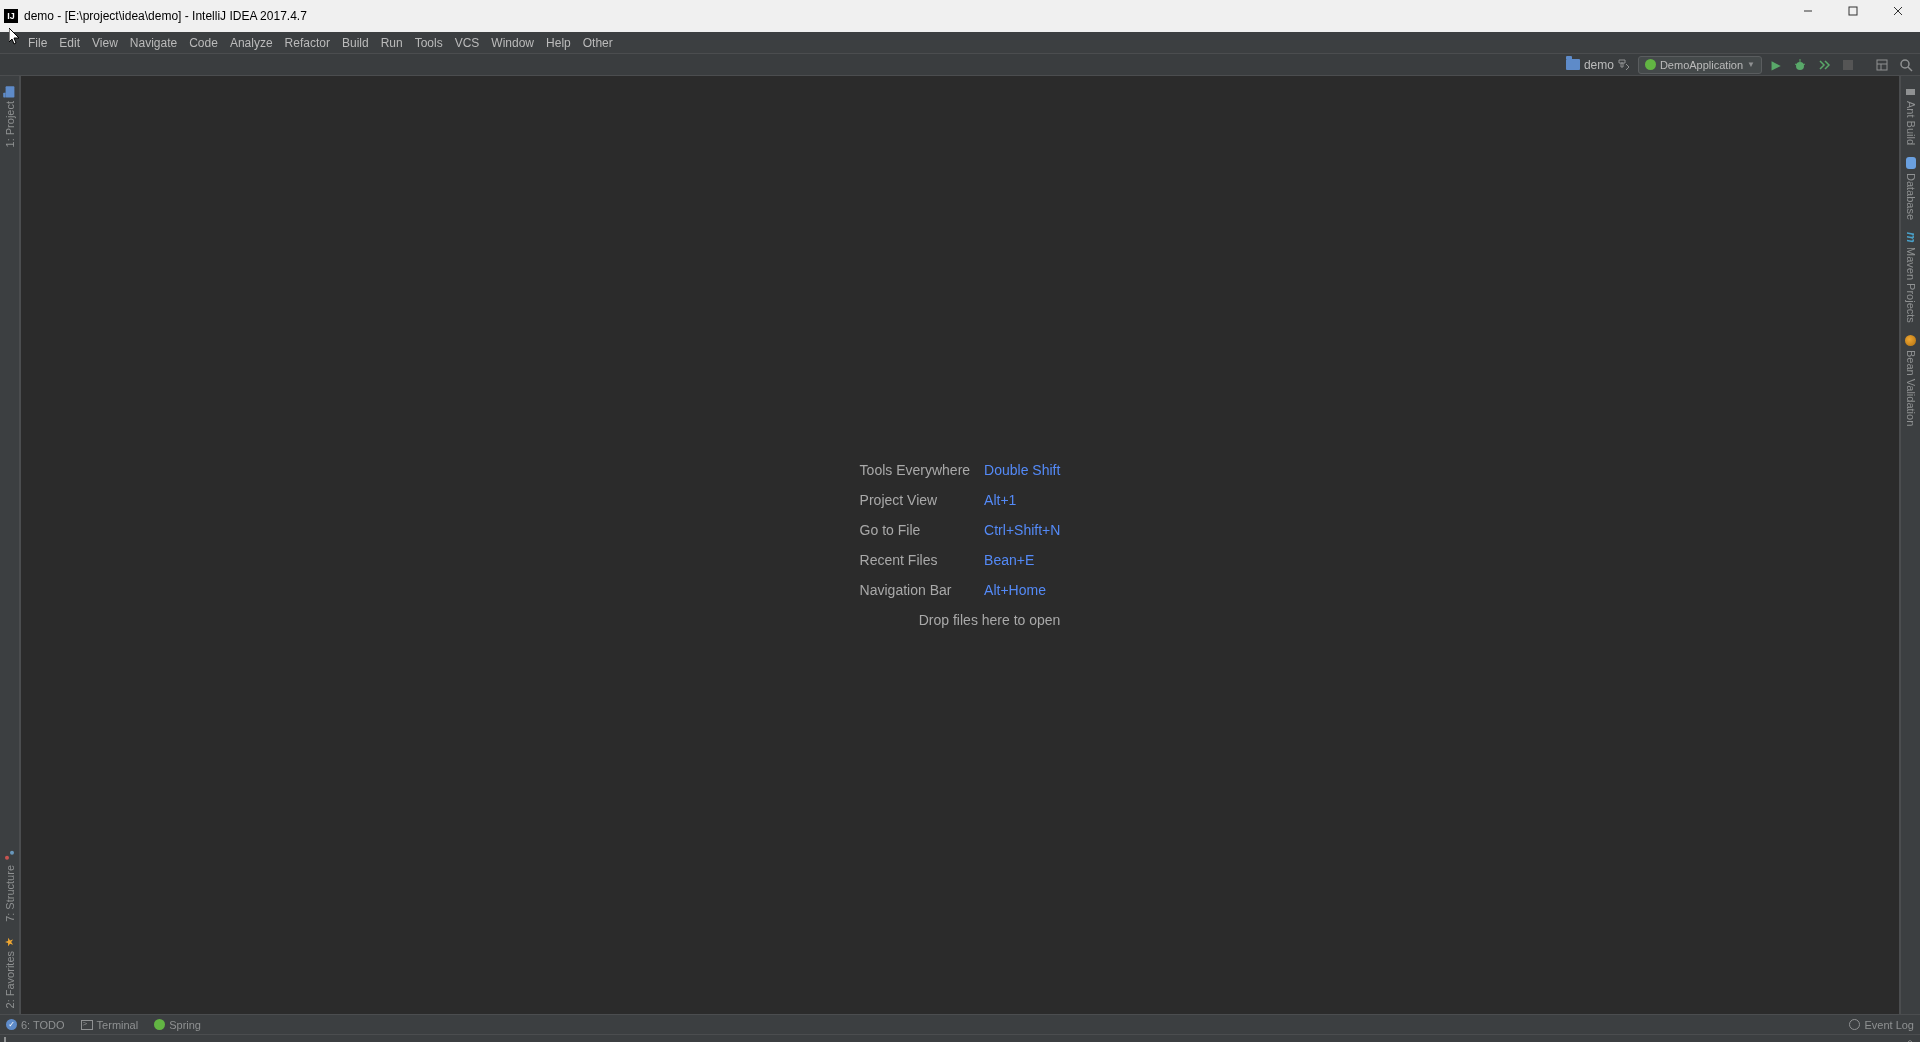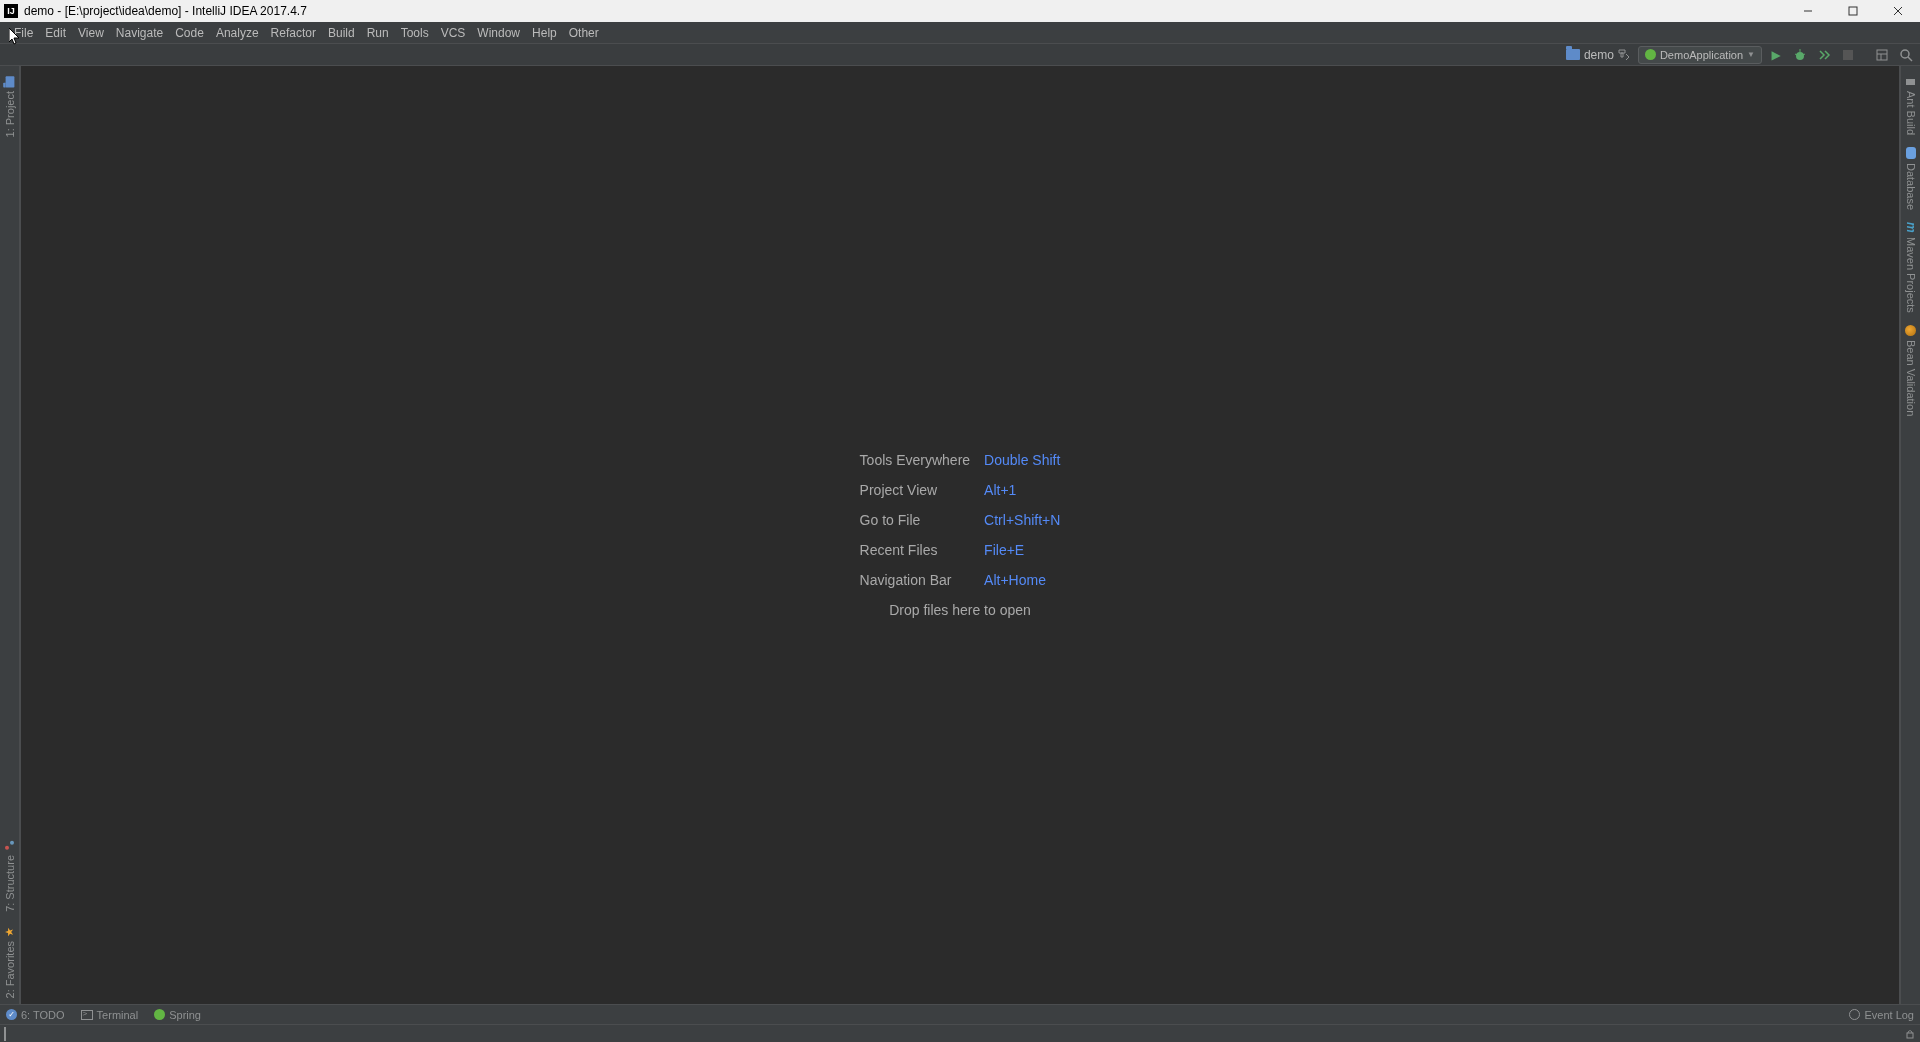--- a/index.html
+++ b/index.html
@@ -21,21 +21,21 @@
     margin: 0; padding: 0;
     width: 1920px; height: 1042px;
     font-family: "Segoe UI", Tahoma, sans-serif;
     font-size: 12px;
     background: var(--bg-dark);
     color: var(--text);
     overflow: hidden;
   }
   
   .titlebar {
-    height: 22px;
+    height: 32px;
     background: #f0f0f0;
     color: #000;
     display: flex;
     align-items: center;
     padding: 8px 4px;
     position: relative;
   }
   .titlebar .app-icon {
     width: 14px; height: 14px;
     background: #000;
@@ -60,21 +60,21 @@
     font-size: 13px;
     color: #333;
   }
   
   .menubar {
     height: 22px;
     background: var(--bg-dark);
     border-bottom: 1px solid var(--border);
     display: flex;
     align-items: center;
-    padding: 0 8px;
+    padding: 0 22px;
     font-size: 12px;
     color: var(--text-menu);
   }
   .menubar .menu-item { padding: 0 6px; }
   
   .navrow {
     height: 22px;
     background: var(--bg-nav);
     border-bottom: 1px solid var(--border);
     display: flex;
@@ -167,21 +167,21 @@
   .hints {
     display: grid;
     grid-template-columns: auto auto;
     column-gap: 14px;
     row-gap: 14px;
     font-size: 14px;
     color: #a9a9a9;
   }
   .hints .label { text-align: left; }
   .hints .key { color: var(--accent); }
-  .hints .full { grid-column: 1 / span 2; text-align: center; }
+  .hints .full { grid-column: 1 / span 2; text-align: right; }
   
   .bottombar {
     height: 20px;
     background: var(--bg-dark);
     border-top: 1px solid var(--border);
     display: flex;
     align-items: center;
     justify-content: space-between;
     padding: 0 6px;
     font-size: 11px;
@@ -366,21 +366,21 @@
 
   <div class="editor-area">
     <div class="hints">
       <div class="label">Tools Everywhere</div>
       <div class="key">Double Shift</div>
       <div class="label">Project View</div>
       <div class="key">Alt+1</div>
       <div class="label">Go to File</div>
       <div class="key">Ctrl+Shift+N</div>
       <div class="label">Recent Files</div>
-      <div class="key">File+E</div>
+      <div class="key">Bean+E</div>
       <div class="label">Navigation Bar</div>
       <div class="key">Alt+Home</div>
       <div class="full">Drop files here to open</div>
     </div>
   </div>
 
   <div class="gutter-right">
     <div class="vtab">
       <svg width="11" height="11">
           <rect x="1" y="3" width="9" height="6" fill="#8f9192"></rect>

